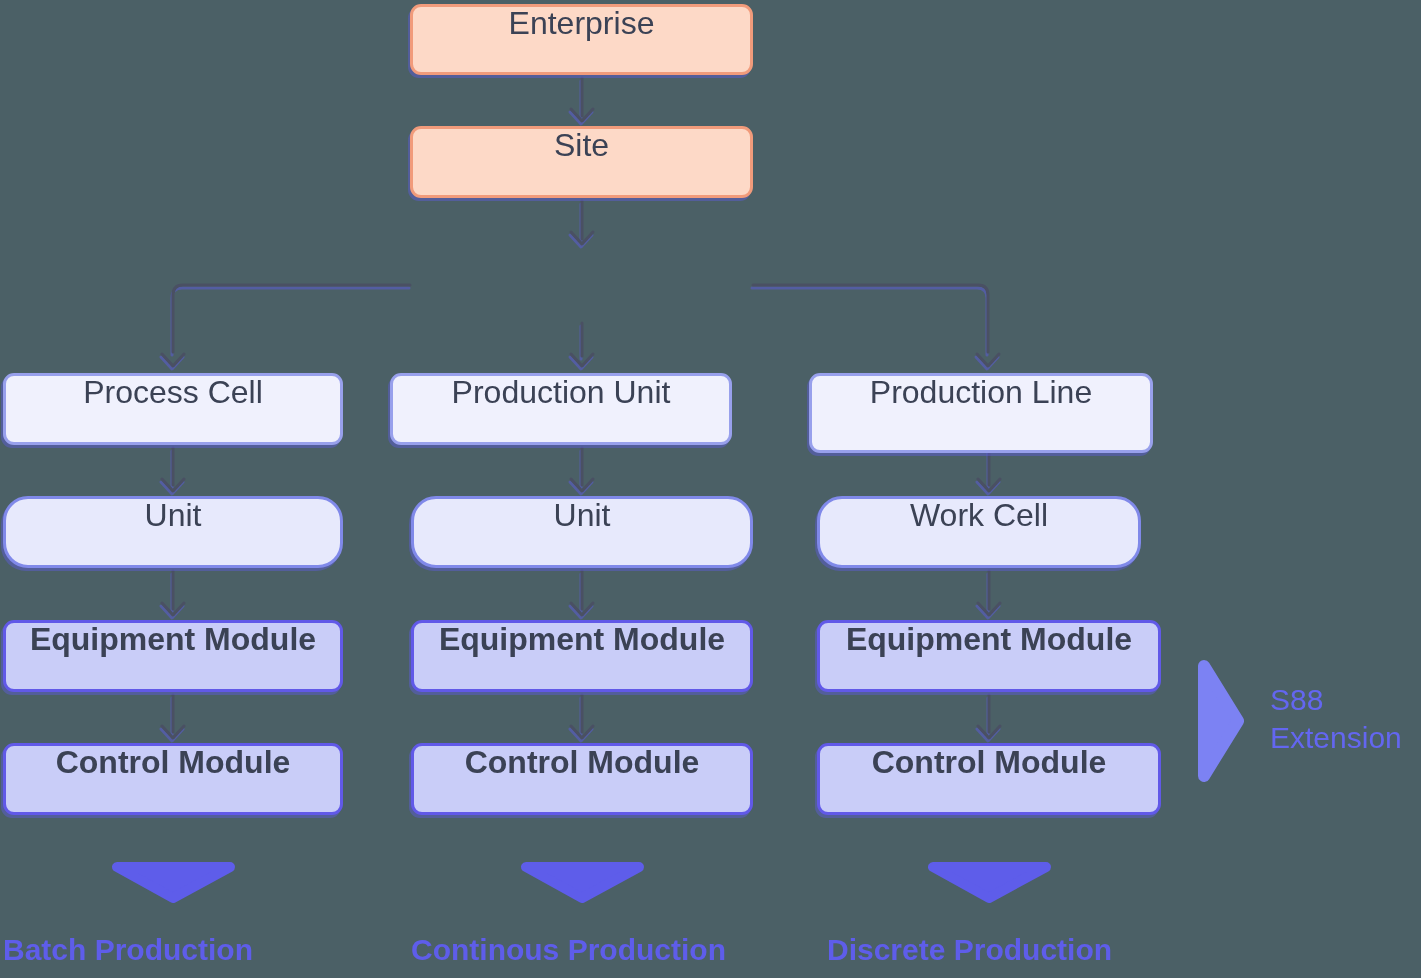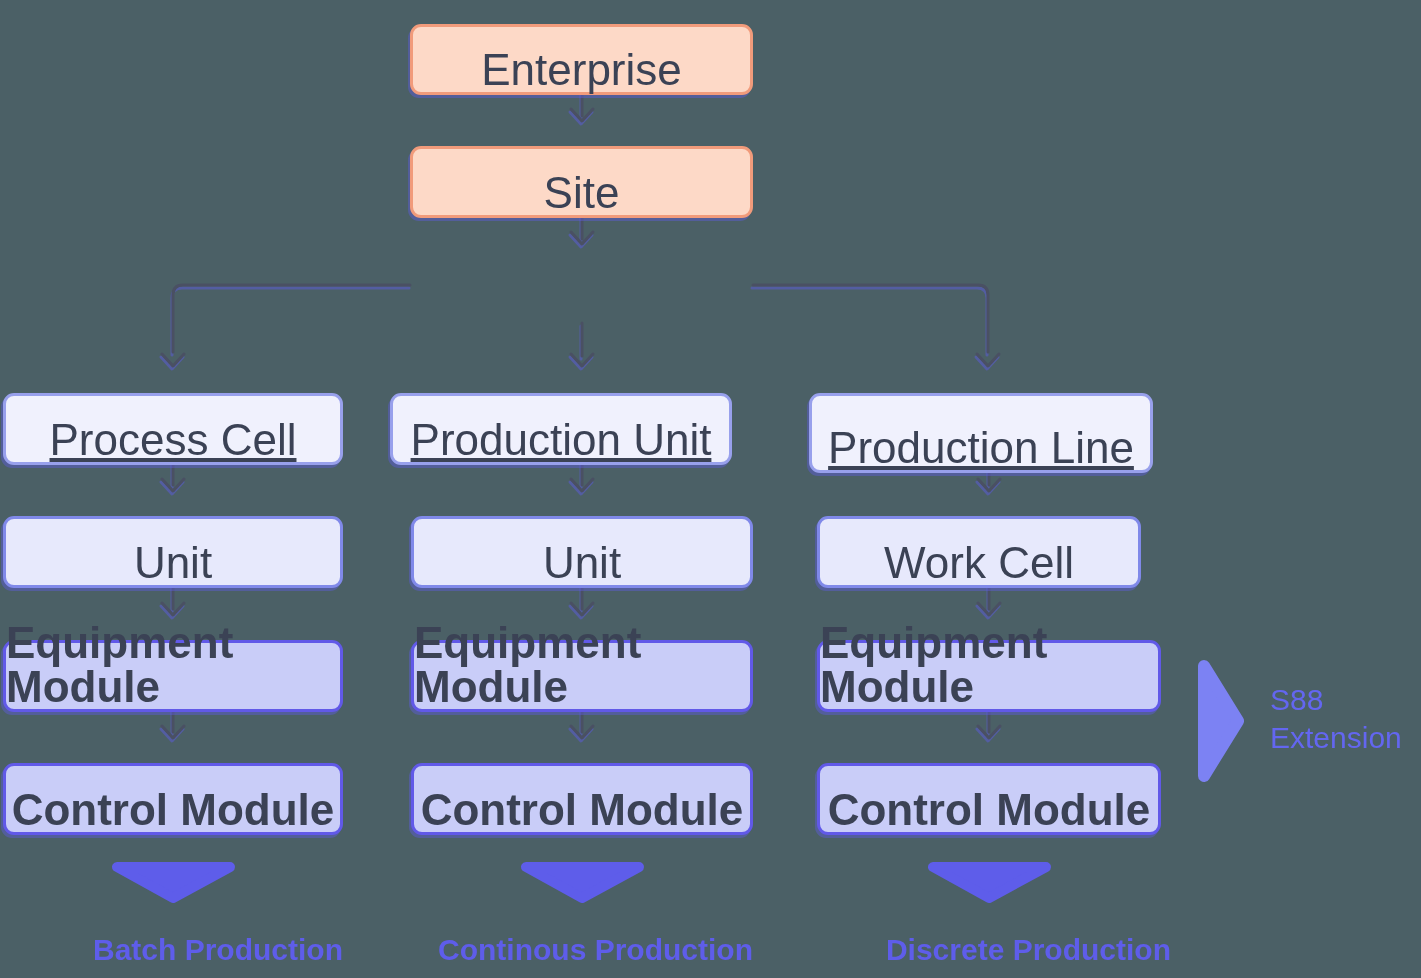--- a/index.html
+++ b/index.html
@@ -13,31 +13,30 @@
   html,body{margin:0;padding:0;}
   body{
     width:1421px;height:978px;overflow:hidden;position:relative;
     background:var(--background);
     font-family:"Liberation Sans","DejaVu Sans",sans-serif;
   }
   .canvas{position:absolute;inset:0;}
   svg.overlay{position:absolute;left:0;top:0;width:1421px;height:978px;pointer-events:none;}
   .connectors{filter:drop-shadow(-1px 3px 0 rgba(94,92,236,.45));}
   .box{
-    position:absolute;box-sizing:border-box;display:flex;align-items:flex-end;justify-content:center;
-    border-radius:11px;border:3px solid;color:var(--node-text);font-size:44px;line-height:1;
+    position:absolute;box-sizing:border-box;display:flex;align-items:flex-start;justify-content:center;
+    border-radius:11px;border:3px solid;color:var(--node-text);font-size:32px;line-height:1;
     box-shadow:-2px 3px 0 0 rgba(94,92,236,.40);
-    margin-top:20px;
   }
   .orange{background:var(--orange-fill);border-color:var(--orange-border);}
-  .lv1{background:var(--level1-fill);border-color:var(--level1-border);text-decoration:underline;}
-  .lv2{background:var(--level2-fill);border-color:var(--level2-border);}
+  .lv1{background:var(--level1-fill);border-color:var(--level1-border);}
+  .lv2{background:var(--level2-fill);border-color:var(--level2-border);border-radius:25px;}
   .lv3{background:var(--level3-fill);border-color:var(--level3-border);font-weight:bold;}
   .prodlabel{
-    position:absolute;text-align:right;color:var(--accent);
+    position:absolute;text-align:left;color:var(--accent);
     font-size:30px;font-weight:bold;line-height:36px;white-space:nowrap;
   }
   .s88label{
     position:absolute;left:1270px;top:681px;color:var(--s88-text);
     font-size:30px;font-weight:normal;line-height:38px;white-space:nowrap;
   }
 </style>
 </head>
 <body>
 

